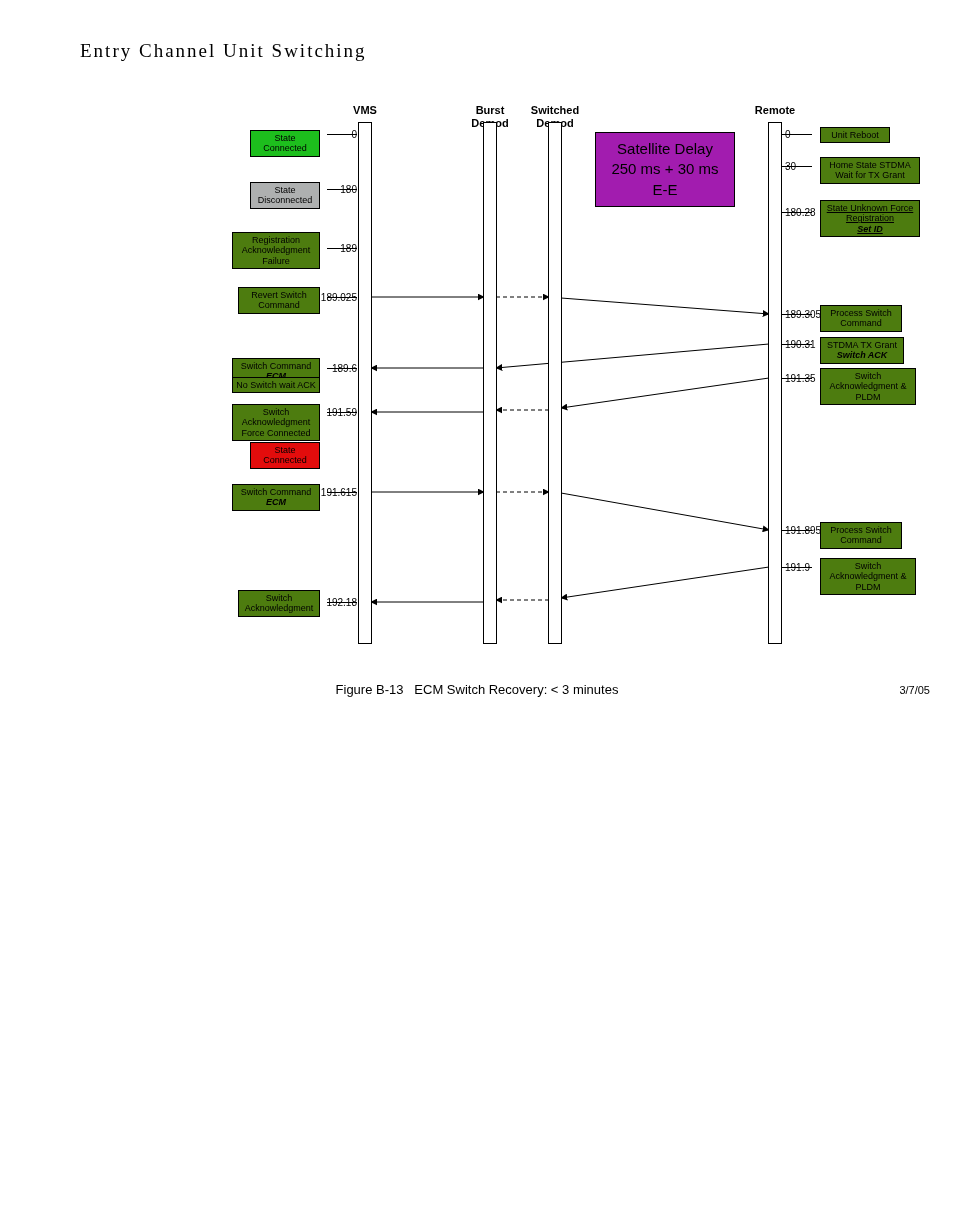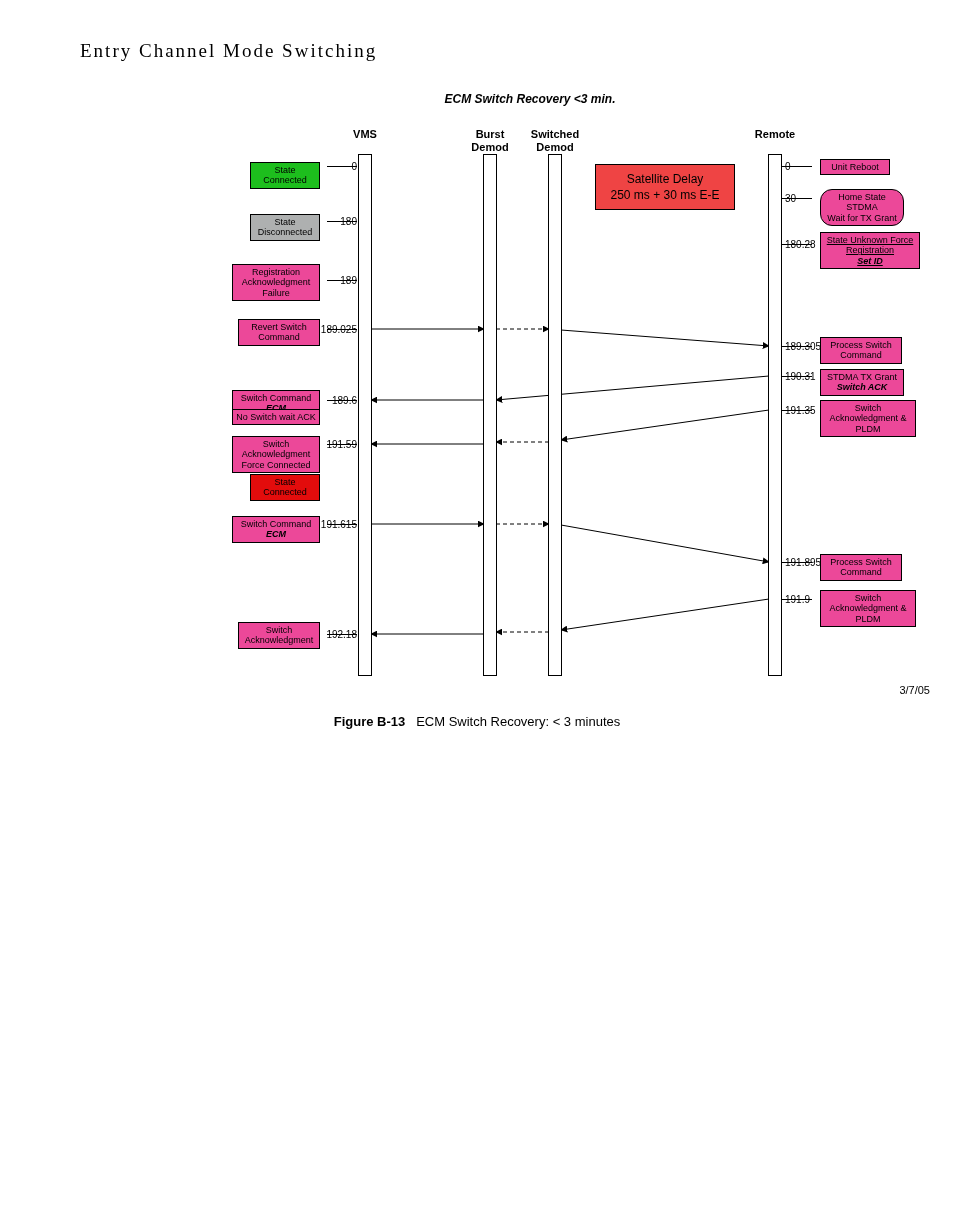--- a/index.html
+++ b/index.html
@@ -29,21 +29,21 @@
       margin-bottom: 18px;
     }
     .diagram {
       position: relative;
       height: 560px;
       font-family: Arial, Helvetica, sans-serif;
       font-size: 10px;
     }
     .col-head {
       position: absolute;
-      top: 4px;
+      top: 12px;
       text-align: center;
       font-weight: bold;
       font-size: 11px;
       transform: translateX(-50%);
       line-height: 1.15;
     }
     .lifeline {
       position: absolute;
       top: 30px;
       width: 12px;
@@ -59,21 +59,21 @@
     }
     .time-label {
       position: absolute;
       font-size: 10px;
       transform: translateY(-50%);
       white-space: nowrap;
     }
     .lbox {
       position: absolute;
       border: 1px solid #000;
-      background: #ec4899;
+      background: #4d7c0f;
       font-size: 9px;
       text-align: center;
       padding: 2px 3px;
       line-height: 1.15;
       box-sizing: border-box;
     }
     .lbox.green { background: #1dbe1d; color:#000;}
     .lbox.grey  { background: #aeb0b0; }
     .lbox.red   { background: #e30c0c; color:#000;}
     .lbox .italic { font-style: italic; font-weight: bold; }
@@ -82,47 +82,46 @@
       left: 0; top: 0;
       width: 760px; height: 560px;
       pointer-events: none;
     }
     .caption {
       font-family: Arial, Helvetica, sans-serif;
       text-align: center;
       font-size: 13px;
       margin-top: 30px;
     }
-    .caption b { font-weight: bold; }
+    .caption b { font-weight: normal; }
     .date-note {
       position: absolute;
       font-family: Arial, Helvetica, sans-serif;
       font-size: 11px;
     }
     
     .sat-delay {
       position:absolute;
       border:1px solid #000;
-      background:#ef4444;
-      font-size:12px;
+      background:#a21caf;
+      font-size:15px;
       text-align:center;
       padding:6px 8px;
       line-height:1.35;
       box-sizing:border-box;
     }
   </style>
 </head>
 <body>
 
 <div class="page-header">
-  <span>Entry Channel Mode Switching</span>
+  <span>Entry Channel Unit Switching</span>
 </div>
 
 <div class="diagram-wrap">
-  <div class="diagram-title">ECM Switch Recovery &lt;3 min.</div>
 
   <div class="diagram" id="diagram">
     <svg class="overlay" id="overlay">
       <defs>
         <marker id="arrow" viewBox="0 0 10 10" refX="9" refY="5" markerWidth="7" markerHeight="7" orient="auto-start-reverse">
           <path d="M 0 0 L 10 5 L 0 10 z" fill="#000"></path>
         </marker>
       </defs>
     <line x1="221" y1="205" x2="334" y2="205" stroke="#000" stroke-width="1" marker-end="url(#arrow)"></line>
         <line x1="346" y1="205" x2="399" y2="205" stroke="#000" stroke-width="1" stroke-dasharray="4 3" marker-end="url(#arrow)"></line>
@@ -152,21 +151,21 @@
       <div class="lbox grey" style="left:100px; top:90px; width:70px;">State<br>Disconnected</div>
       <div class="lbox" style="left:82px; top:140px; width:88px;">Registration<br>Acknowledgment<br>Failure</div>
       <div class="lbox" style="left:88px; top:195px; width:82px;">Revert Switch<br>Command</div>
       <div class="lbox" style="left:82px; top:266px; width:88px;">Switch Command<br><span class="italic">ECM</span></div>
       <div class="lbox" style="left:82px; top:285px; width:88px;">No Switch wait ACK</div>
       <div class="lbox" style="left:82px; top:312px; width:88px;">Switch<br>Acknowledgment<br>Force Connected</div>
       <div class="lbox red" style="left:100px; top:350px; width:70px;">State<br>Connected</div>
       <div class="lbox" style="left:82px; top:392px; width:88px;">Switch Command<br><span class="italic">ECM</span></div>
       <div class="lbox" style="left:88px; top:498px; width:82px;">Switch<br>Acknowledgment</div>
       <div class="lbox" style="left:670px; top:35px; width:70px;">Unit Reboot</div>
-      <div class="lbox" style="left:670px; top:65px; width:84px;border-radius:12px;">Home State  STDMA<br>Wait for TX Grant</div>
+      <div class="lbox" style="left:670px; top:65px; width:100px;">Home State  STDMA<br>Wait for TX Grant</div>
       <div class="lbox" style="left:670px; top:108px; width:100px;text-decoration:underline;">State Unknown Force<br>Registration<br><span class="italic">Set ID</span></div>
       <div class="lbox" style="left:670px; top:213px; width:82px;">Process Switch<br>Command</div>
       <div class="lbox" style="left:670px; top:245px; width:84px;">STDMA TX Grant<br><span class="italic">Switch ACK</span></div>
       <div class="lbox" style="left:670px; top:276px; width:96px;">Switch<br>Acknowledgment &amp;<br>PLDM</div>
       <div class="lbox" style="left:670px; top:430px; width:82px;">Process Switch<br>Command</div>
       <div class="lbox" style="left:670px; top:466px; width:96px;">Switch<br>Acknowledgment &amp;<br>PLDM</div>
       <div class="time-label" style="left:159px; top:42px; width:48px; text-align:right;">0</div>
       <div class="time-tick" style="left:177px; top:42px; width:30px;"></div>
       <div class="time-label" style="left:159px; top:97px; width:48px; text-align:right;">180</div>
       <div class="time-tick" style="left:177px; top:97px; width:30px;"></div>

